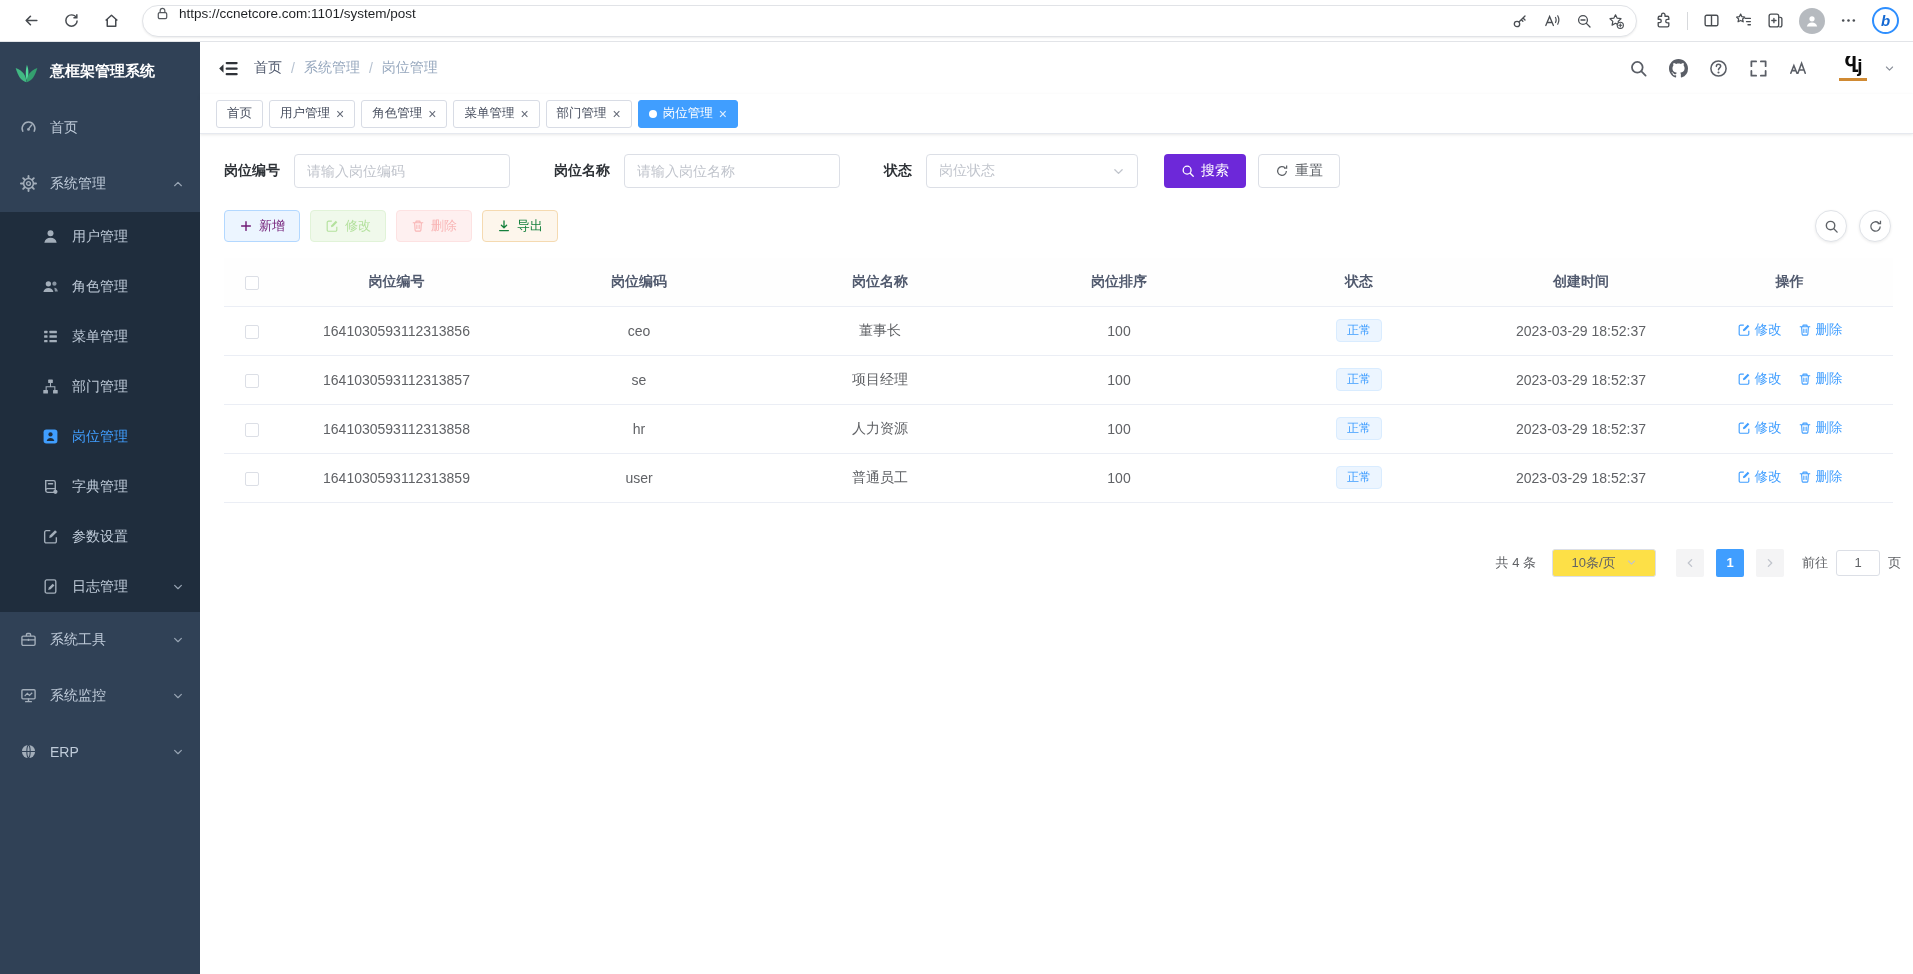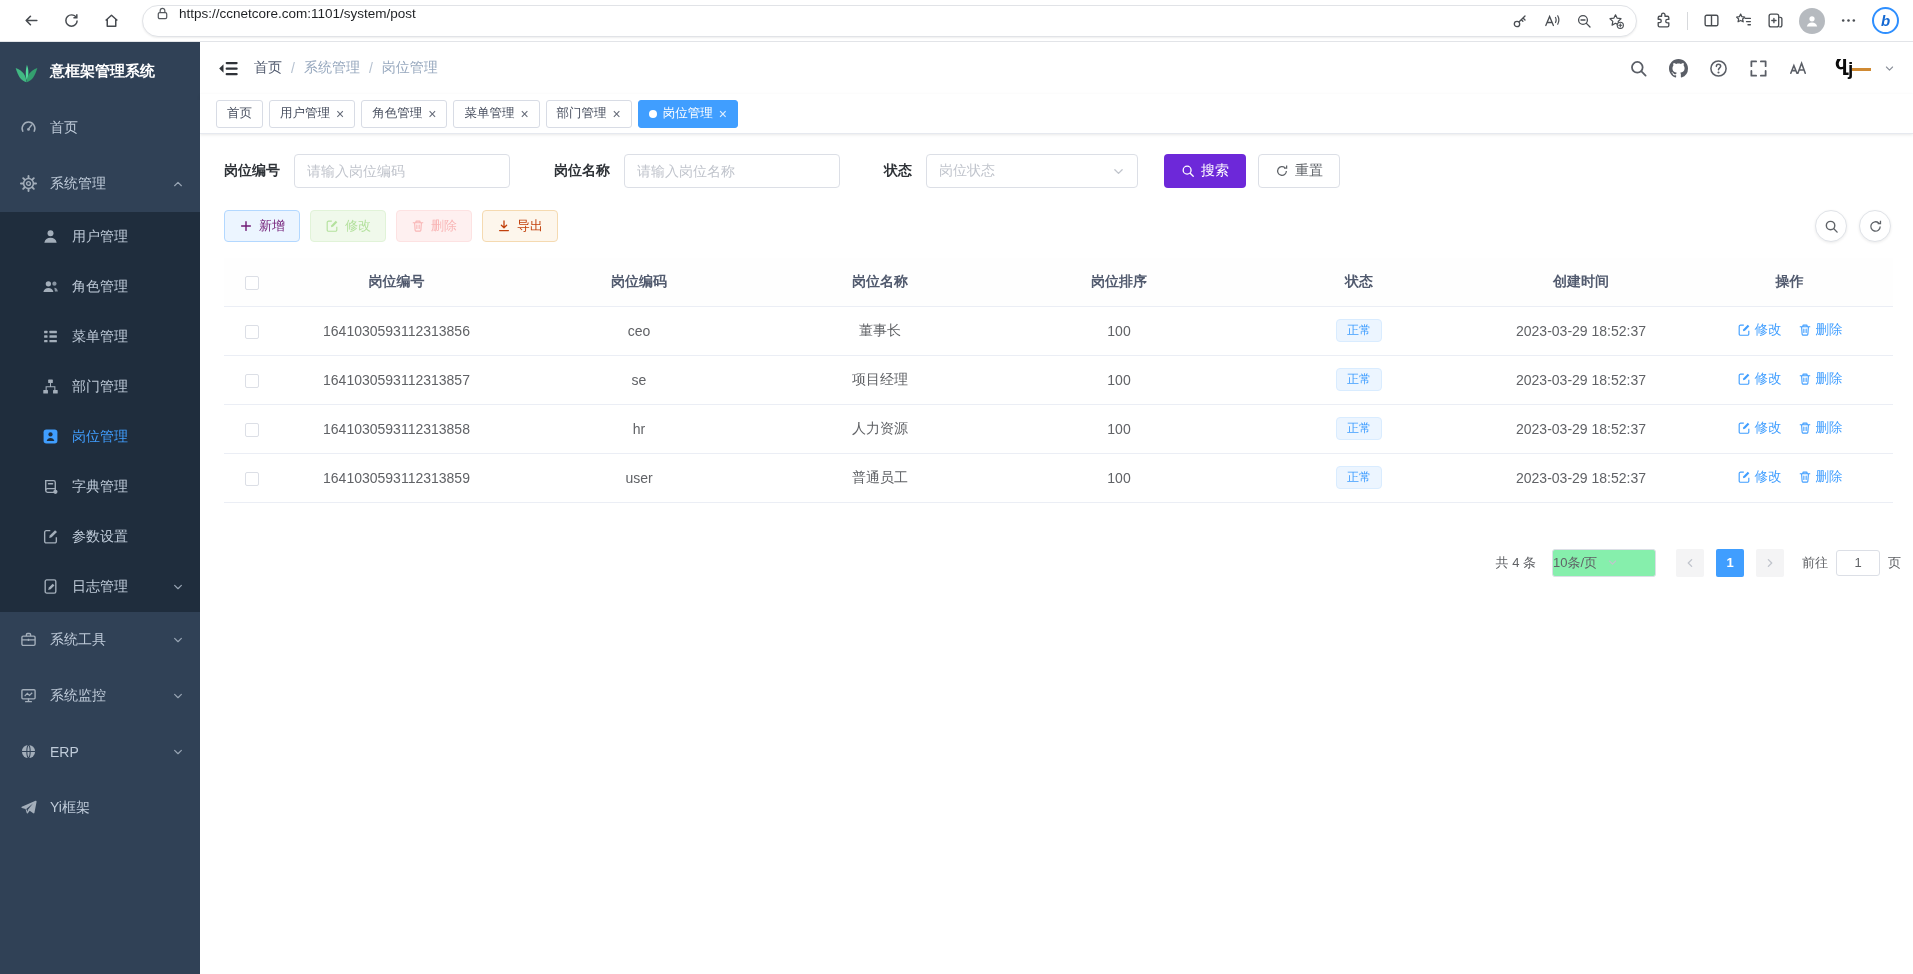--- a/index.html
+++ b/index.html
@@ -40,21 +40,21 @@
   .main{flex:1;display:flex;flex-direction:column;background:#fff;min-width:0}
   .navbar{height:52px;display:flex;align-items:center;padding:0 18px;flex:none}
   .hamburger{width:21px;height:21px;color:#2f3338;margin-right:15px;cursor:pointer}
   .breadcrumb{display:flex;align-items:center;gap:9px;font-size:14px}
   .bc-item{color:#97a8be}
   .bc-item.first{color:#515a6e;font-weight:400}
   .bc-sep{color:#b6c2d1}
   .nav-right{margin-left:auto;display:flex;align-items:center;gap:21px;color:#5a5e66}
   .nav-right .nav-ic{width:19px;height:19px;cursor:pointer}
   .nav-right .nav-ic svg{width:19px;height:19px}
-  .nav-avatar{display:flex;flex-direction:row;align-items:center;justify-content:center;width:36px;cursor:pointer;margin-left:6px}
+  .nav-avatar{display:flex;flex-direction:column;align-items:center;justify-content:center;width:36px;cursor:pointer;margin-left:6px}
   .nav-avatar .yj{font-weight:900;font-size:19px;color:#0c0c0c;letter-spacing:-1px;line-height:1}
   .nav-avatar .bar{width:28px;height:3px;background:#d08a33;margin-top:3px}
   .nav-caret{width:11px;height:11px;color:#8a8f99;margin-left:-8px}
   .nav-caret svg{width:11px;height:11px}
 
   
   .tabbar{height:40px;display:flex;align-items:center;padding:0 16px;border-bottom:1px solid #e6e9ef;box-shadow:0 1px 3px rgba(0,0,0,.09);gap:6px;flex:none}
   .tab{display:inline-flex;align-items:center;height:28px;padding:0 10px;border:1px solid #d8dce5;border-radius:3px;background:#fff;color:#495060;font-size:12.5px;cursor:pointer;gap:6px;white-space:nowrap}
   .tab.active{background:#409eff;border-color:#409eff;color:#fff}
   .tab-dot{width:8px;height:8px;border-radius:50%;background:#fff;display:inline-block}
@@ -72,37 +72,37 @@
   .btn{display:inline-flex;align-items:center;justify-content:center;gap:6px;border-radius:4px;font-size:14px;height:34px;padding:0 16px;cursor:pointer;border:1px solid transparent;white-space:nowrap}
   .btn svg{width:14px;height:14px}
   .btn-primary{background:#6d28d9;color:#fff;margin-left:26px}
   .btn-plain{background:#fff;border-color:#dcdfe6;color:#5f6368;margin-left:12px}
   .toolbar-row{display:flex;align-items:center;margin-top:22px}
   .btn-sm{height:32px;padding:0 14px;font-size:13px}
   .btn-sm+.btn-sm{margin-left:10px}
   .btn-add{background:#ecf5ff;border-color:#b3d8ff;color:#701a75}
   .btn-edit{background:#f0f9eb;border-color:#e1f3d8;color:#b3e19d}
   .btn-del{background:#fef0f0;border-color:#fde2e2;color:#f9b5b5}
-  .btn-export{background:#fdf6ec;border-color:#f5dab1;color:#c2410c}
+  .btn-export{background:#fdf6ec;border-color:#f5dab1;color:#15803d}
   .tool-circles{margin-left:auto;display:flex;gap:12px;margin-right:12px}
   .circle-btn{width:32px;height:32px;border-radius:50%;border:1px solid #e0e3e8;background:#fff;display:flex;align-items:center;justify-content:center;color:#5f6368;box-shadow:0 1px 3px rgba(0,0,0,.08);cursor:pointer}
   .circle-btn svg{width:15px;height:15px}
 
   table{border-collapse:collapse;table-layout:fixed;margin-top:16px;width:1669px;font-size:14px;color:#606266}
   th{font-weight:700;color:#515a6e;font-size:14px;height:48px;border-bottom:1px solid #ebeef5;background:#fefefe;text-align:center}
   td{height:49px;border-bottom:1px solid #ebeef5;text-align:center}
   .checkbox{display:inline-block;width:14px;height:14px;border:1px solid #dcdfe6;border-radius:2px;background:#fff;vertical-align:middle;cursor:pointer}
   .status-pill{display:inline-block;background:#ecf5ff;border:1px solid #d9ecff;color:#409eff;font-size:12px;padding:3px 10px;border-radius:4px;line-height:1.3}
   .op-link{color:#409eff;display:inline-flex;align-items:center;gap:4px;font-size:13.5px;cursor:pointer}
   .op-link+.op-link{margin-left:16px}
   .op-link svg{width:14px;height:14px}
 
   .pagination{display:flex;align-items:center;justify-content:flex-end;margin-top:46px;font-size:13px;color:#606266;gap:8px;padding-right:2px}
   .pg-total{margin-right:8px;color:#606266}
-  .page-size-select{width:104px;height:28px;border:1px solid #dcdfe6;border-radius:3px;display:flex;align-items:center;justify-content:flex-start;gap:10px;background:#86efac;color:#606266;cursor:pointer;margin-right:12px}
+  .page-size-select{width:104px;height:28px;border:1px solid #dcdfe6;border-radius:3px;display:flex;align-items:center;justify-content:center;gap:10px;background:#fde047;color:#606266;cursor:pointer;margin-right:12px}
   .page-size-select svg{width:11px;height:11px;color:#c0c4cc}
   .page-btn{min-width:28px;height:28px;border-radius:2px;background:#f4f4f5;color:#c0c4cc;display:flex;align-items:center;justify-content:center;cursor:pointer}
   .page-btn svg{width:12px;height:12px}
   .page-btn.num{background:#409eff;color:#fff;font-weight:700;margin:0 4px}
   .pg-goto{margin-left:10px;display:flex;align-items:center;gap:8px;white-space:nowrap}
   .goto-input{width:44px;height:26px;border:1px solid #dcdfe6;border-radius:3px;text-align:center;font-size:13px;color:#606266;outline:none;font-family:inherit}
 </style>
 </head>
 <body>
 
@@ -373,28 +373,20 @@
               <circle cx="8" cy="8" r="6.2" fill="currentColor"></circle>
               <path d="M1.8 8h12.4M8 1.8c2.1 1.8 2.1 10.6 0 12.4M8 1.8c-2.1 1.8-2.1 10.6 0 12.4" fill="none" stroke="#304156" stroke-width="1"></path>
             </svg>
           </span>
           <span class="mi-label">ERP</span>
           <span class="mi-chevron" style="display: inline-flex;">
             <svg viewBox="0 0 16 16">
               <path d="m3.5 5.8 4.5 4.5 4.5-4.5" fill="none" stroke="currentColor" stroke-width="1.6" stroke-linecap="round" stroke-linejoin="round"></path>
             </svg>
           </span>
-        </div>
-        <div class="menu-item top">
-          <span class="mi-icon" style="display: inline-flex;">
-            <svg viewBox="0 0 16 16">
-              <path d="M14.6 1.7 1.7 7.4c-.5.2-.4.9.1 1.1l3.4 1 1.1 3.7c.2.5.8.6 1.1.2l1.7-2.4 3.4 2.4c.4.3 1 .1 1.1-.4l2-10.4c.1-.6-.5-1-1-.9ZM5.9 9.4l6.3-5.2-4.8 5.8-.2 2.1z" fill="currentColor"></path>
-            </svg>
-          </span>
-          <span class="mi-label">Yi框架</span>
         </div>
       </nav>
   </aside>
 
   <div class="main">
     <header class="navbar">
       <span class="hamburger" style="display: inline-flex;">
           <svg viewBox="0 0 16 16">
             <rect x="5.8" y="3" width="9.2" height="1.7" rx=".8" fill="currentColor"></rect>
             <rect x="5.8" y="7.2" width="9.2" height="1.7" rx=".8" fill="currentColor"></rect>

